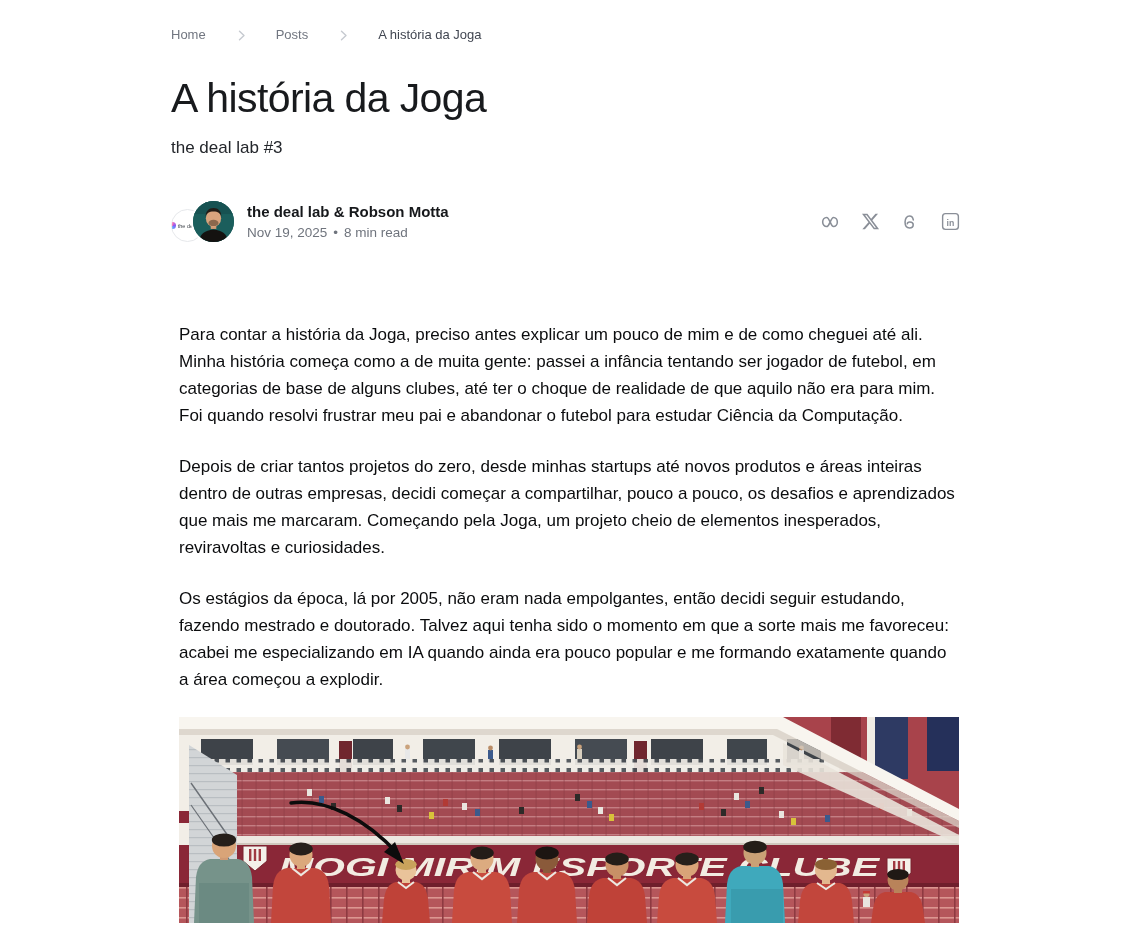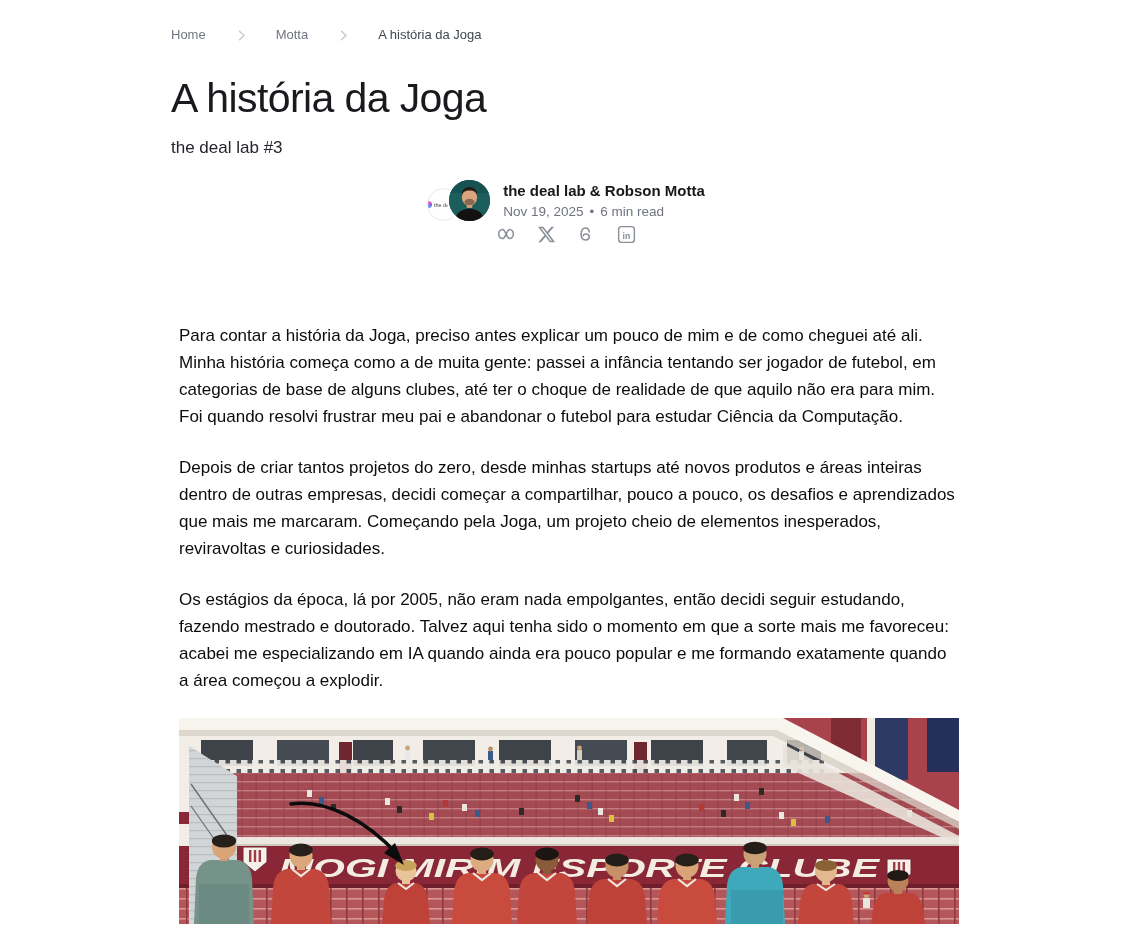--- a/index.html
+++ b/index.html
@@ -14,21 +14,21 @@
   .breadcrumb { display:flex; align-items:center; gap:28px; font-size:13px; color:#717680; }
   .breadcrumb a { color:#717680; text-decoration:none; cursor:pointer; }
   .breadcrumb .current { color:#414651; }
   .crumb-sep { display:flex; align-items:center; }
 
   
   h1.title { margin:33px 0 0; font-size:41px; line-height:1.15; font-weight:500;
              letter-spacing:-0.6px; color:#181a1d; }
   .subtitle { margin-top:16px; font-size:17px; color:#23262b; }
 
-  .byline { margin-top:20px; display:flex; justify-content:space-between; align-items:center;flex-direction:column; }
+  .byline { margin-top:41px; display:flex; justify-content:space-between; align-items:center; }
   .authors { display:flex; align-items:center; }
   .avatars { display:flex; align-items:center; }
   .avatar-logo {
     width:33px; height:33px; border-radius:50%; background:#fff;
     border:1px solid #e6e8eb; display:flex; align-items:center; justify-content:center;
     gap:2px; overflow:hidden; margin-top:8px; cursor:pointer;
   }
   .avatar-logo .spark {
     width:7px; height:7px; border-radius:50%; flex:0 0 auto;
     background:conic-gradient(#f472b6,#8b5cf6,#60a5fa,#fb923c,#f472b6);
@@ -57,21 +57,21 @@
 
 <div class="container">
 
   <nav class="breadcrumb">
     <a>Home</a>
     <span class="crumb-sep">
       <svg width="14" height="14" viewBox="0 0 14 14">
           <path d="M5.5 3.2 10 7.5 5.5 11.8" stroke="#c6cad0" stroke-width="1.4" fill="none" stroke-linecap="round" stroke-linejoin="round"></path>
         </svg>
     </span>
-    <a>Motta</a>
+    <a>Posts</a>
     <span class="crumb-sep">
       <svg width="14" height="14" viewBox="0 0 14 14">
           <path d="M5.5 3.2 10 7.5 5.5 11.8" stroke="#c6cad0" stroke-width="1.4" fill="none" stroke-linecap="round" stroke-linejoin="round"></path>
         </svg>
     </span>
     <span class="current">A história da Joga</span>
   </nav>
 
   <h1 class="title">A história da Joga</h1>
   <div class="subtitle">the deal lab #3</div>
@@ -93,21 +93,21 @@
             <ellipse cx="22" cy="23.5" rx="5.4" ry="3.4" fill="#4a3724" opacity="0.55"></ellipse>
             <path d="M13.6 17c-.4-6 3.4-9.6 8.4-9.6s8.8 3.6 8.4 9.6c-1-4-3.6-5.6-8.4-5.6s-7.4 1.6-8.4 5.6Z" fill="#231c17"></path>
           </svg>
         </div>
       </div>
       <div class="author-text">
         <div class="author-name">the deal lab &amp; Robson Motta</div>
         <div class="author-meta">
           <span>Nov 19, 2025</span>
           <span>•</span>
-          <span>6 min read</span>
+          <span>8 min read</span>
         </div>
       </div>
     </div>
 
     <div class="social">
       <button title="">
         <svg width="22" height="22" viewBox="0 0 24 24">
           <path d="M4 12.1c0-2.9 1.9-5.1 4.3-5.1 3.3 0 4.5 10 7.5 10 2.4 0 4.2-2.3 4.2-5s-1.8-5-4.2-5c-3 0-4.2 10-7.5 10C5.9 17 4 15 4 12.1Z" stroke="#8a8f98" stroke-width="1.7" fill="none" stroke-linecap="round" stroke-linejoin="round"></path>
         </svg>
       </button>

